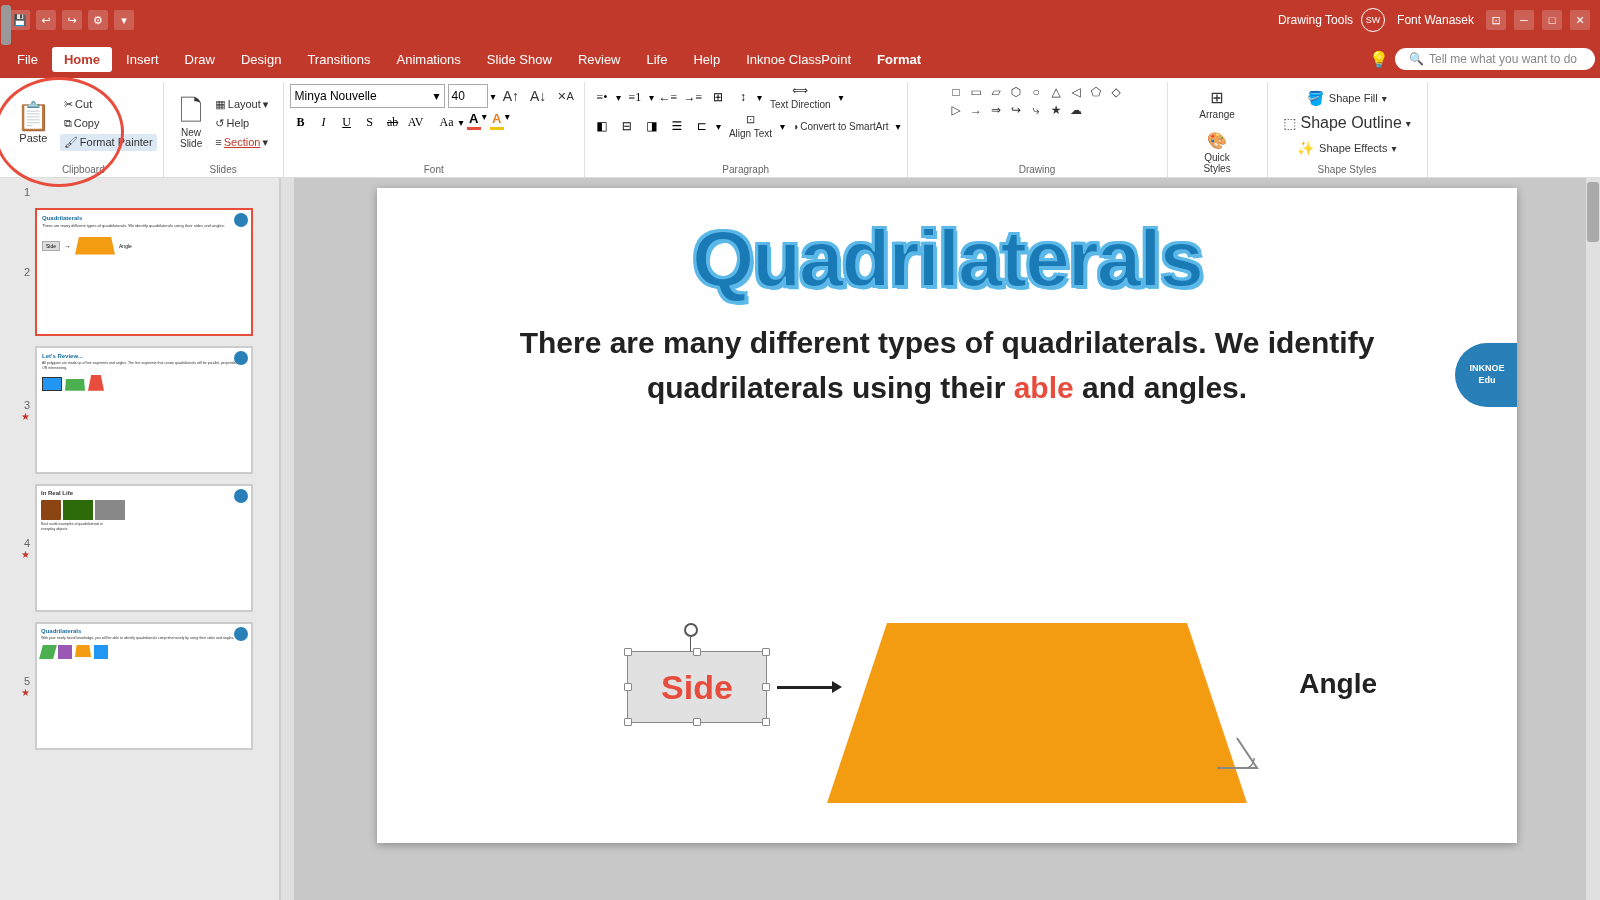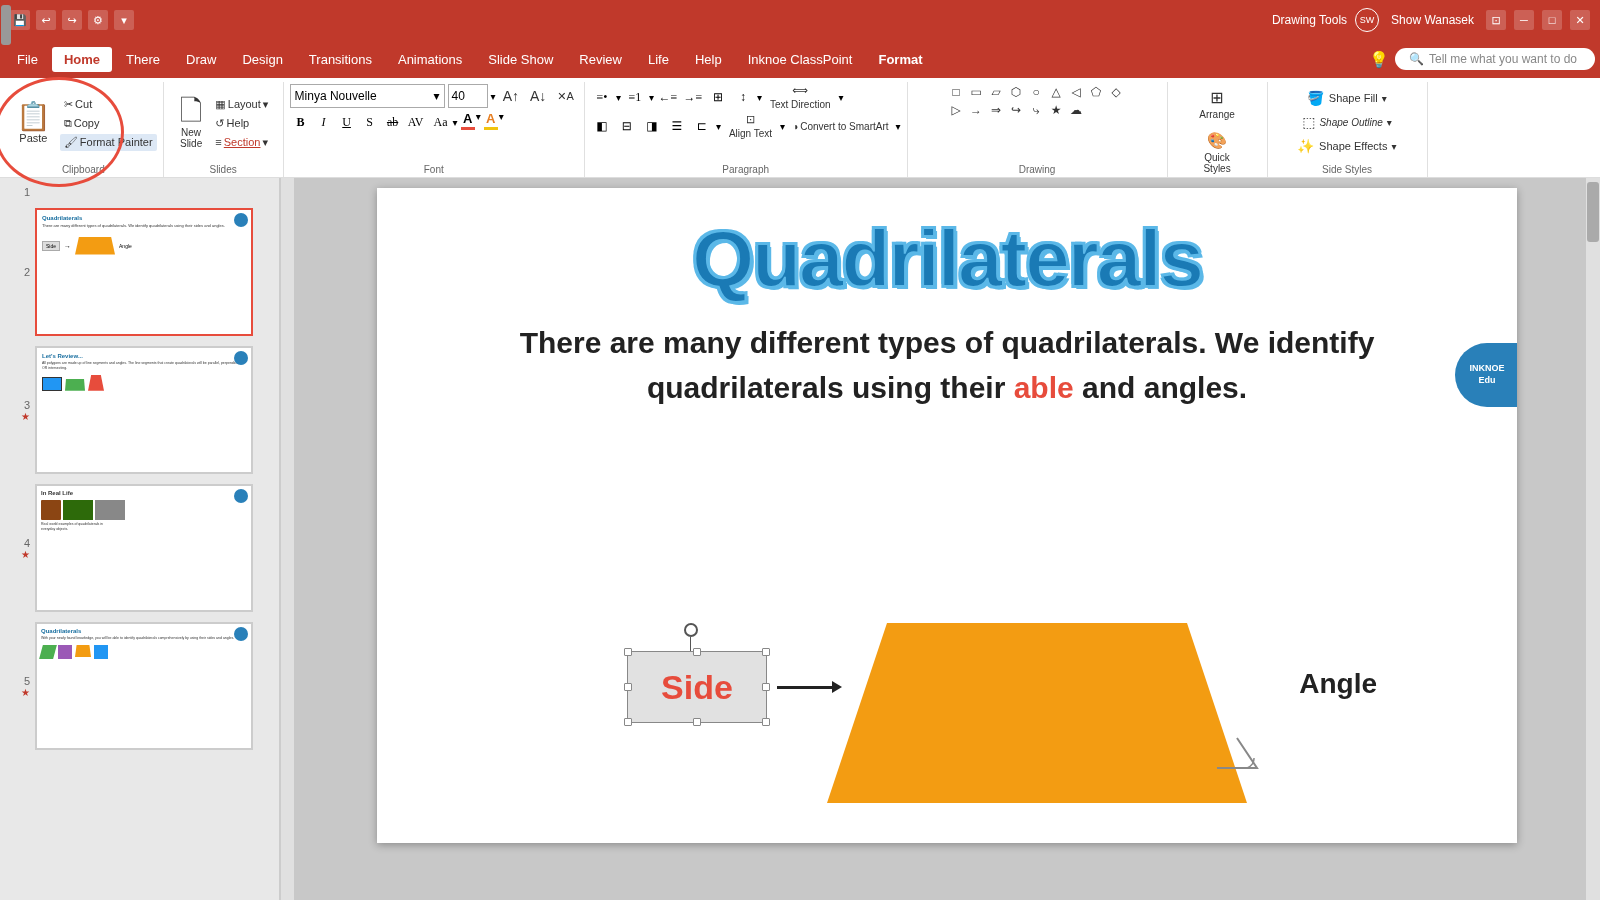--- a/index.html
+++ b/index.html
@@ -278,32 +278,32 @@
   <div class="left-icons">
     <div class="title-icon">💾</div>
     <div class="title-icon">↩</div>
     <div class="title-icon">↪</div>
     <div class="title-icon">⚙</div>
     <div class="title-icon">▾</div>
   </div>
   <div class="right-icons">
     <span style="font-size:12px; color:white;">Drawing Tools</span>
     <div class="title-icon" style="background:#c0392b; border:1px solid white; font-size:9px; width:24px; height:24px; border-radius:50%;">SW</div>
-    <div class="title-icon" style="background:transparent; font-size:12px; width:auto; padding:0 4px;">Show Wanasek</div>
+    <div class="title-icon" style="background:transparent; font-size:12px; width:auto; padding:0 4px;">Font Wanasek</div>
     <div class="title-icon">⊡</div>
     <div class="title-icon">─</div>
     <div class="title-icon">□</div>
     <div class="title-icon">✕</div>
   </div>
 </div>
 
 <div id="menu-bar">
   <div class="menu-item">File</div>
   <div class="menu-item active">Home</div>
-  <div class="menu-item">There</div>
+  <div class="menu-item">Insert</div>
   <div class="menu-item">Draw</div>
   <div class="menu-item">Design</div>
   <div class="menu-item">Transitions</div>
   <div class="menu-item">Animations</div>
   <div class="menu-item">Slide Show</div>
   <div class="menu-item">Review</div>
   <div class="menu-item">Life</div>
   <div class="menu-item">Help</div>
   <div class="menu-item">Inknoe ClassPoint</div>
   <div class="menu-item" style="font-weight:600;">Format</div>
@@ -388,21 +388,21 @@
         <div class="ribbon-btn-small">✕A</div>
       </div>
 
       <div class="text-fmt-row">
         <div class="fmt-btn bold">B</div>
         <div class="fmt-btn italic">I</div>
         <div class="fmt-btn" style="text-decoration:underline;">U</div>
         <div class="fmt-btn">S</div>
         <div class="fmt-btn" style="text-decoration:line-through;">ab</div>
         <div class="fmt-btn">AV</div>
-        <div style="display:flex; align-items:center; gap:1px; margin-left:2px;">
+        <div style="display:flex; align-items:center; gap:1px; margin-left:8px;">
           <div class="fmt-btn">Aa</div>
           <div style="font-size:10px;">▾</div>
         </div>
         <div style="display:flex; flex-direction:column; align-items:center; margin-left:2px;">
           <span style="font-size:13px; font-weight:bold;">A</span>
           <div class="color-bar" style="background:#e74c3c;"></div>
         </div>
         <div style="font-size:10px;">▾</div>
         <div style="display:flex; flex-direction:column; align-items:center; margin-left:2px;">
           <span style="font-size:13px; font-weight:bold; color:#e67e22;">A</span>
@@ -498,30 +498,30 @@
 
   <div class="ribbon-group" style="min-width:160px;">
     <div class="ribbon-group-content" style="flex-direction:column; gap:4px; padding-top:4px;">
       <div class="format-btn">
         <span style="font-size:14px;">🪣</span>
         <span style="font-size:11px;">Shape Fill</span>
         <span style="font-size:10px; margin-left:auto;">▾</span>
       </div>
       <div class="format-btn">
         <span style="font-size:14px;">⬚</span>
-        <span style="font-size:10px;font-style:italic;">Shape Outline</span>
+        <span style="font-size:16px;">Shape Outline</span>
         <span style="font-size:10px; margin-left:auto;">▾</span>
       </div>
       <div class="format-btn">
         <span style="font-size:14px;">✨</span>
         <span style="font-size:11px;">Shape Effects</span>
         <span style="font-size:10px; margin-left:auto;">▾</span>
       </div>
     </div>
-    <div class="ribbon-group-label" style="font-size:10px; color:#666;">Side Styles</div>
+    <div class="ribbon-group-label" style="font-size:10px; color:#666;">Shape Styles</div>
   </div>
 
 </div>
 
 <div id="main">
 
   <div id="slide-panel">
 
     <div class="slide-thumb">
       <div style="display:flex; flex-direction:column; align-items:flex-end; width:22px;">

